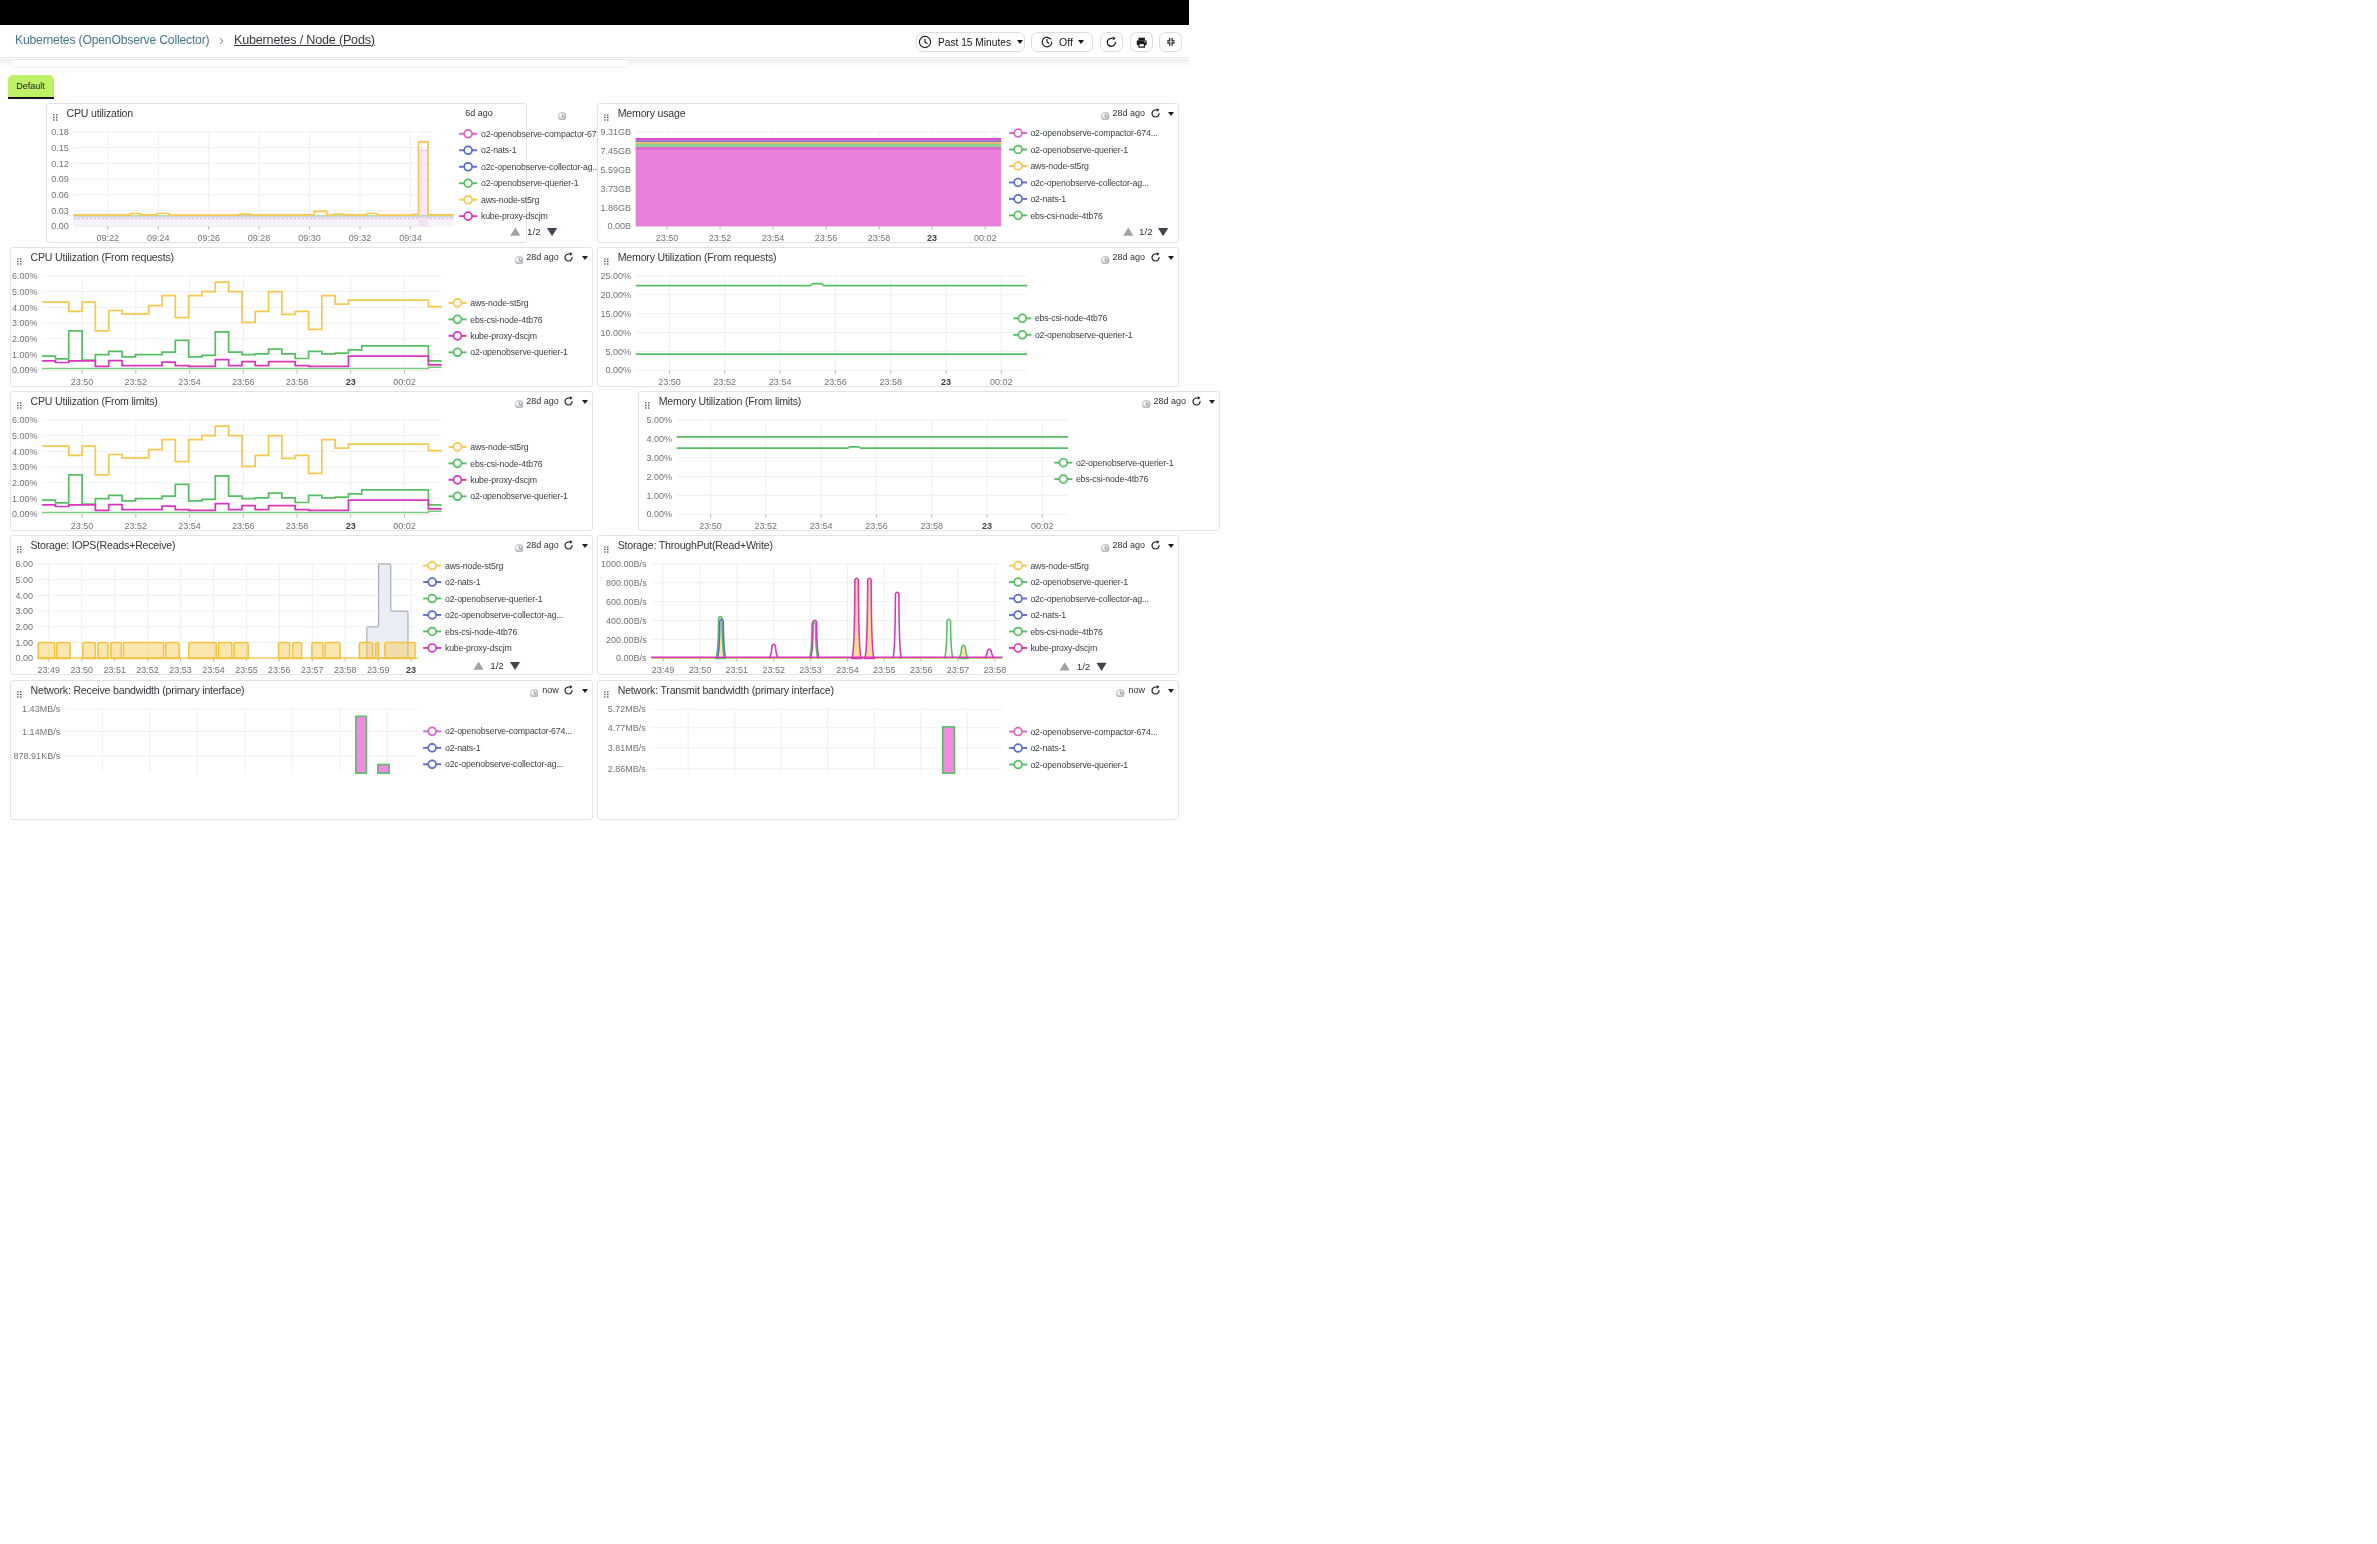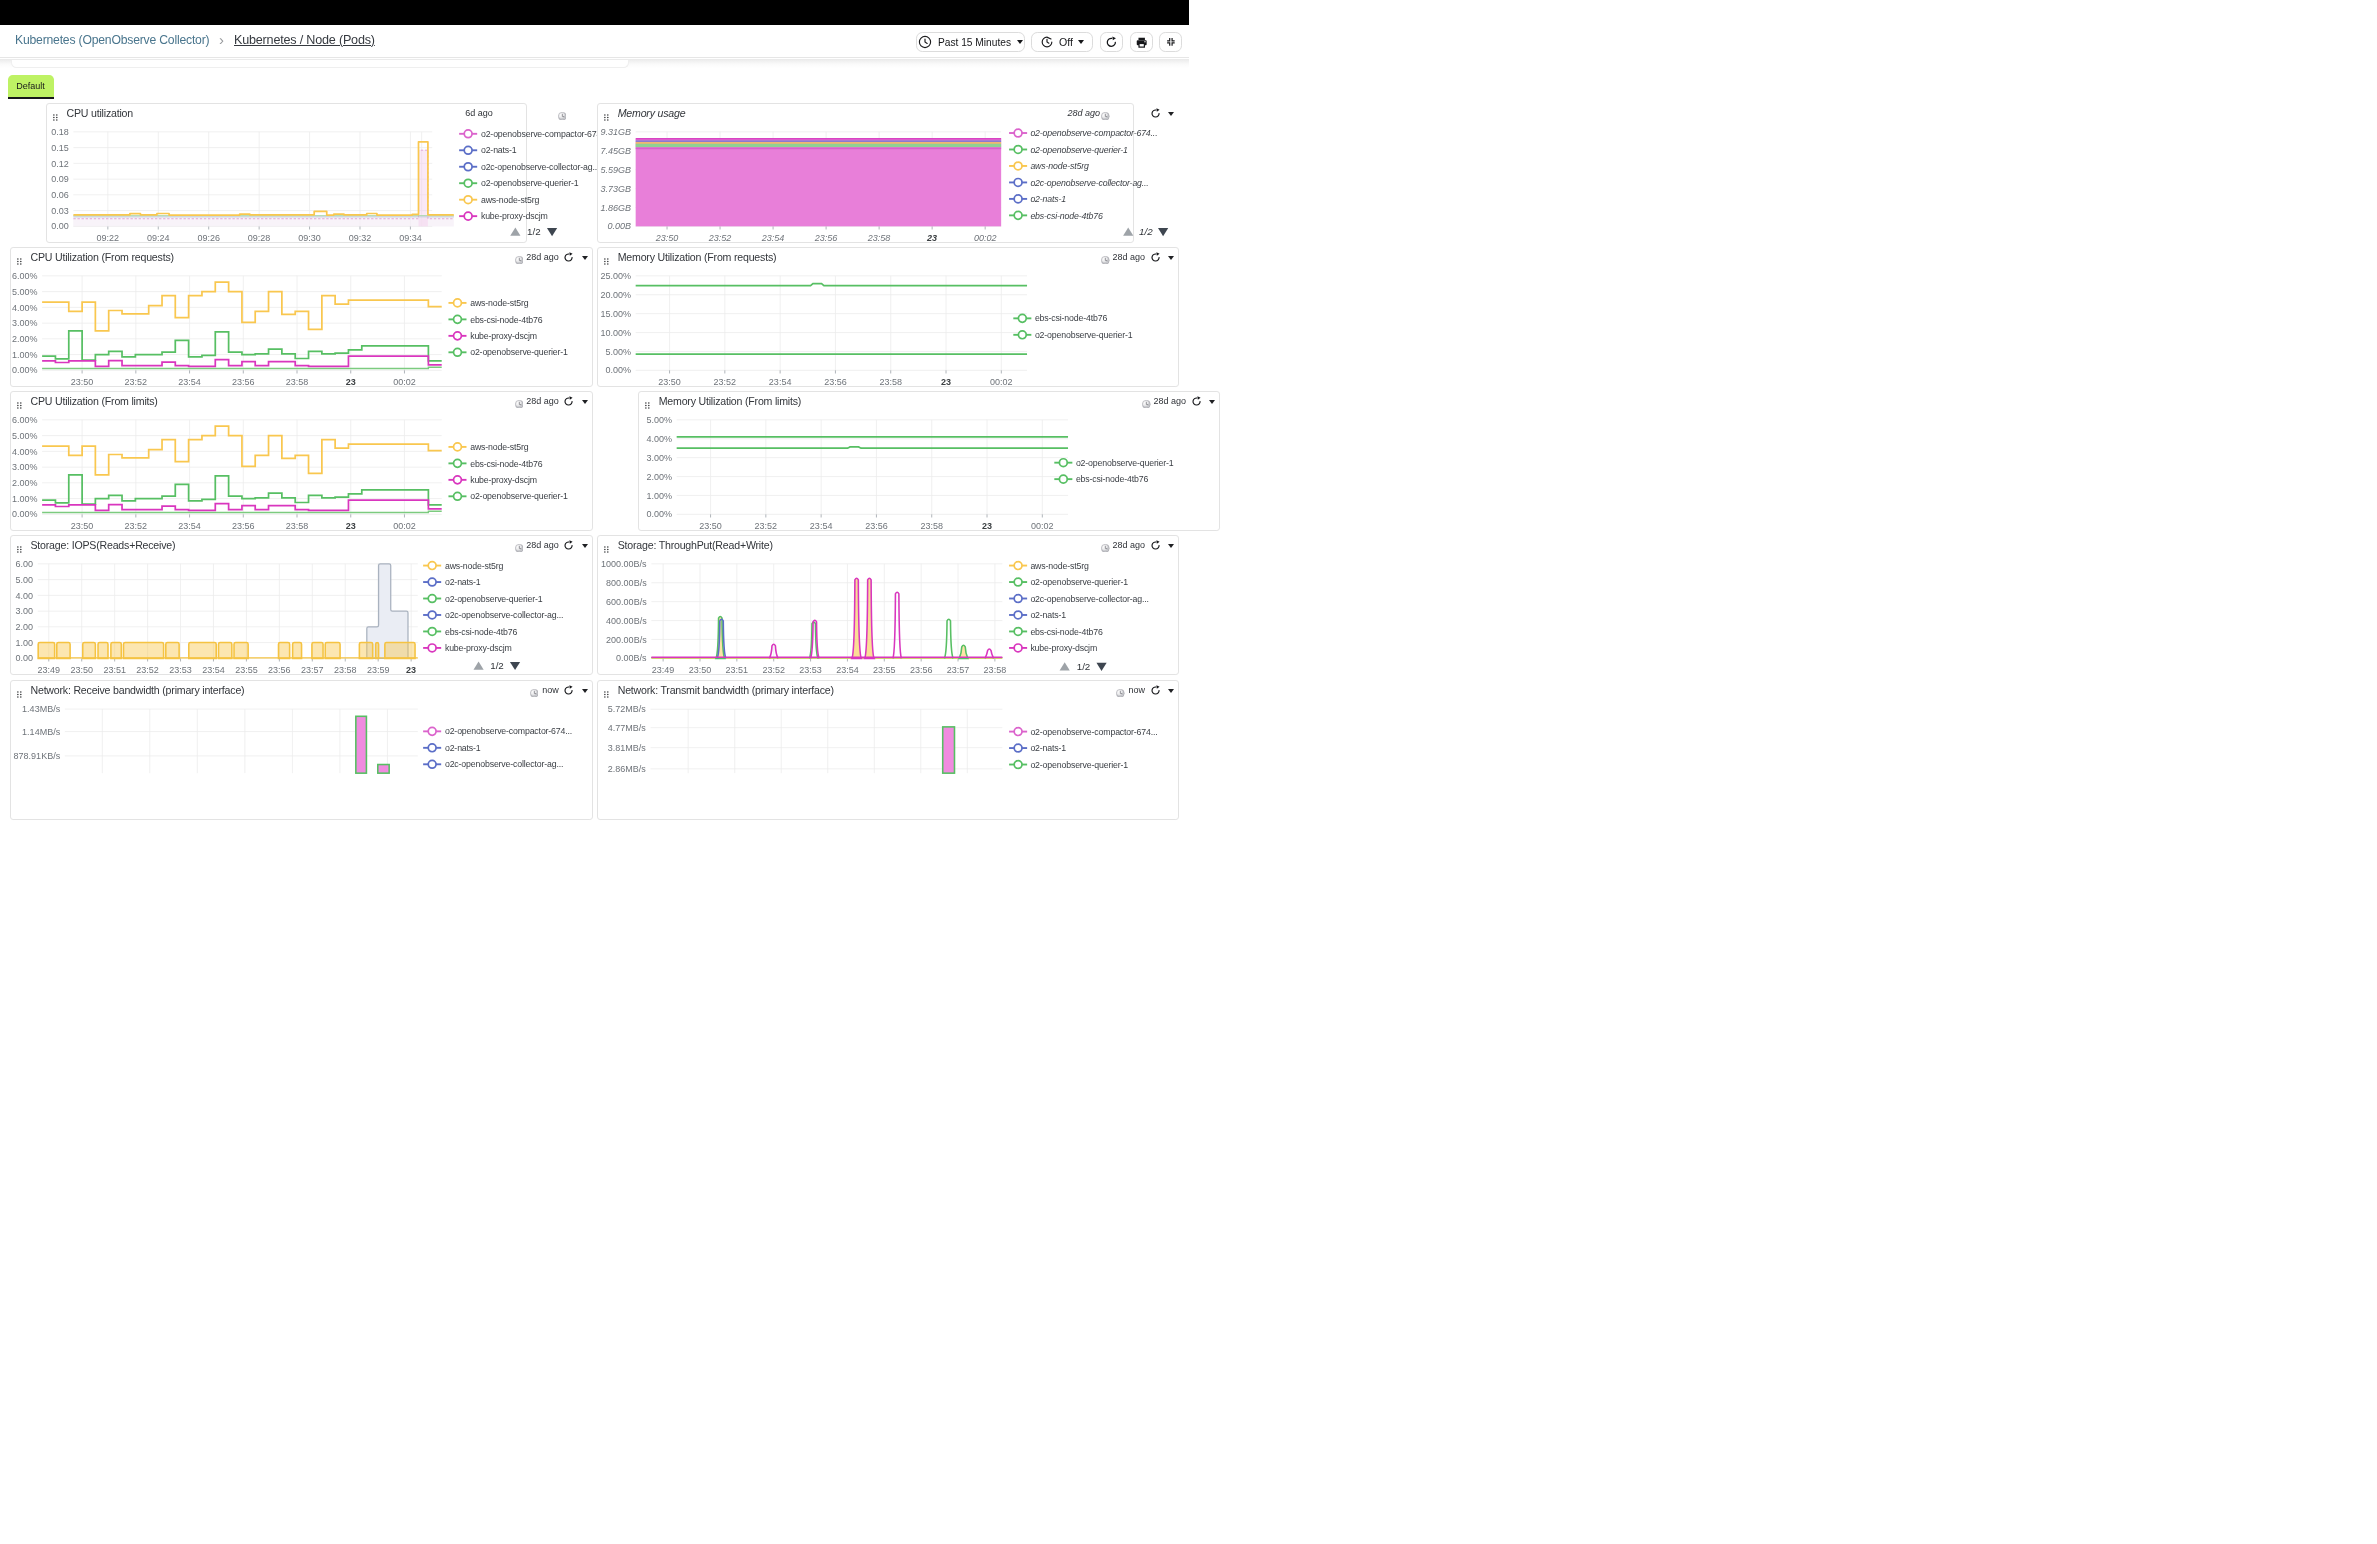--- a/index.html
+++ b/index.html
@@ -161,21 +161,21 @@
       <circle cx="535.8" cy="122.0" r="5.0" fill="#fff" stroke="#F9C74F" stroke-width="2.2"></circle>
       <text x="552.1" y="126.0" font-size="11.2" fill="#3A3E44" text-anchor="start" font-weight="normal" letter-spacing="-0.2">aws-node-st5rg</text>
       <line x1="524.3" y1="143.0" x2="547.3" y2="143.0" stroke="#D936BE" stroke-width="2.4"></line>
       <circle cx="535.8" cy="143.0" r="5.0" fill="#fff" stroke="#D936BE" stroke-width="2.2"></circle>
       <text x="552.1" y="147.0" font-size="11.2" fill="#3A3E44" text-anchor="start" font-weight="normal" letter-spacing="-0.2">kube-proxy-dscjm</text>
       <path d="M 589.5 168.0 L 596.0 157.5 L 602.5 168.0 Z" fill="#9EA3A8"></path>
       <text x="619.5" y="167.5" font-size="12.5" fill="#2F3338" text-anchor="middle" font-weight="normal">1/2</text>
       <path d="M 636.3 158.0 L 642.8 168.5 L 649.3 158.0 Z" fill="#3E4650"></path>
     </svg>
   </div>
-<div class="panel" style="left:597px; top:103px; width:537px; height:140px;font-style:italic;">
+<div class="panel" style="left:597px; top:103px; width:582px; height:140px;">
     <div class="pdots"><svg width="4.7" height="7" viewBox="0 0 6 9">
         <circle cx="1.1" cy="1.2" r="0.95" fill="#2a2b2e"></circle>
         <circle cx="1.1" cy="4.5" r="0.95" fill="#2a2b2e"></circle>
         <circle cx="1.1" cy="7.8" r="0.95" fill="#2a2b2e"></circle>
         <circle cx="4.9" cy="1.2" r="0.95" fill="#2a2b2e"></circle>
         <circle cx="4.9" cy="4.5" r="0.95" fill="#2a2b2e"></circle>
         <circle cx="4.9" cy="7.8" r="0.95" fill="#2a2b2e"></circle>
       </svg></div>
     <div class="ptitle">Memory usage</div>
     <div class="pclock" style="left:503px;"><svg width="8.6" height="8.6" viewBox="0 0 13 13">

